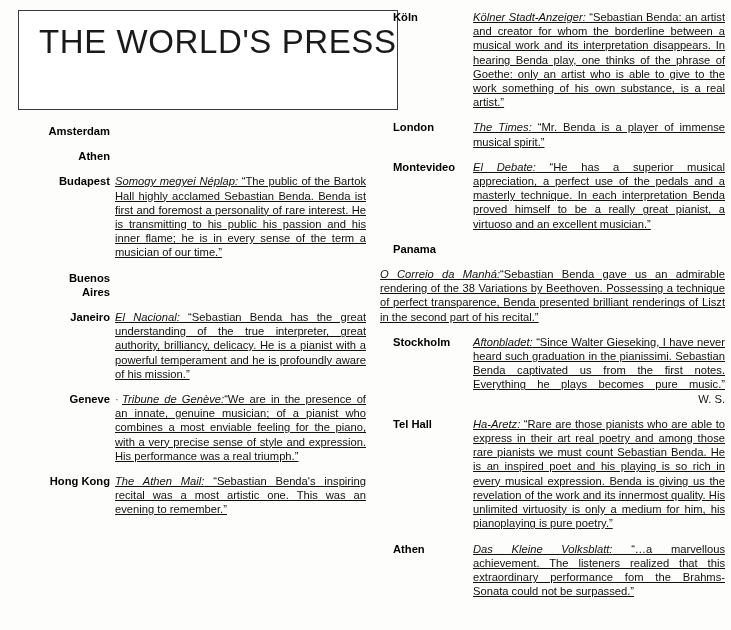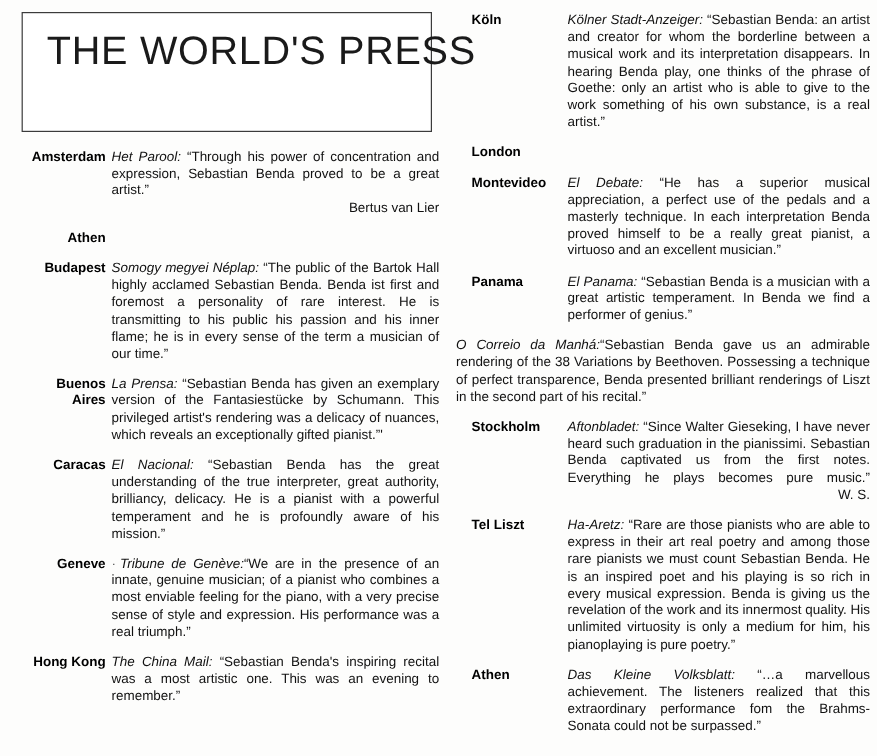--- a/index.html
+++ b/index.html
@@ -20,21 +20,21 @@
     position: absolute;
     inset: 0;
     background: #fdfdfc;
   }
 
   
   .title-box {
     position: absolute;
     left: 18px;
     top: 10px;
-    width: 342px;
+    width: 380px;
     height: 100px;
     border: 1px solid #3b3b3b;
     box-sizing: border-box;
     background: #ffffff;
   }
   .title-text {
     position: absolute;
     left: 20px;
     top: 12px;
     font-size: 33px;
@@ -68,35 +68,37 @@
     line-height: 14.2px;
     flex: 0 0 auto;
     white-space: pre-line;
     color: #000;
   }
   .col-left .city {
     width: 93px;
     text-align: right;
     padding-right: 5px;
     box-sizing: border-box;
+    margin-left: 22px;
   }
   .col-right .city {
     width: 80px;
     margin-left: 13px;
     text-align: left;
     box-sizing: border-box;
   }
   .quote {
     flex: 1 1 auto;
     font-size: 11.2px;
     line-height: 14.2px;
     text-align: justify;
     text-justify: inter-word;
     color: #111;
     hyphens: none;
+    text-decoration: underline;
   }
   .col-left .quote  { width: 259px; }
   .col-right .quote { width: 258px; }
 
   .pub {
     font-style: italic;
   }
   .attrib {
     display: block;
     text-align: right;
@@ -114,75 +116,73 @@
 <div class="page">
 
   <div class="title-box">
     <div class="title-text">THE WORLD'S PRESS</div>
   </div>
 
   <div class="col col-left">
     <div class="entries-left" id="left-entries">
         <div class="entry">
           <div class="city">Amsterdam</div>
-          <div class="quote"><span class="pub">Het Parool:</span><span> “Through his power of concentration and expression, Sebastian Benda proved to be a great artist.”</span><span class="attrib">Bertus van Lier</span></div>
         </div>
         <div class="entry">
           <div class="city">Athen</div>
         </div>
         <div class="entry">
           <div class="city">Budapest</div>
           <div class="quote"><span class="pub">Somogy megyei Néplap:</span><span> “The public of the Bartok Hall highly acclamed Sebastian Benda. Benda ist first and foremost a personality of rare interest. He is transmitting to his public his passion and his inner flame; he is in every sense of the term a musician of our time.”</span></div>
         </div>
         <div class="entry">
           <div class="city">Buenos
 Aires</div>
-          <div class="quote"><span class="pub">La Prensa:</span><span> “Sebastian Benda has given an exemplary version of the Fantasiestücke by Schumann. This privileged artist's rendering was a delicacy of nuances, which reveals an exceptionally gifted pianist.”'</span></div>
         </div>
         <div class="entry">
-          <div class="city">Caracas</div>
+          <div class="city">Janeiro</div>
           <div class="quote"><span class="pub">El Nacional:</span><span> “Sebastian Benda has the great understanding of the true interpreter, great authority, brilliancy, delicacy. He is a pianist with a powerful temperament and he is profoundly aware of his mission.”</span></div>
         </div>
         <div class="entry">
           <div class="city">Geneve</div>
           <div class="quote"><span class="leadmark">·</span><span class="pub">Tribune de Genève:</span><span>“We are in the presence of an innate, genuine musician; of a pianist who combines a most enviable feeling for the piano, with a very precise sense of style and expression. His performance was a real triumph.”</span></div>
         </div>
         <div class="entry">
           <div class="city">Hong Kong</div>
-          <div class="quote"><span class="pub">The China Mail:</span><span> “Sebastian Benda's inspiring recital was a most artistic one. This was an evening to remember.”</span></div>
+          <div class="quote"><span class="pub">The Athen Mail:</span><span> “Sebastian Benda's inspiring recital was a most artistic one. This was an evening to remember.”</span></div>
         </div>
       </div>
   </div>
 
   <div class="col col-right">
     <div class="entries-right" id="right-entries">
         <div class="entry">
           <div class="city">Köln</div>
           <div class="quote"><span class="pub">Kölner Stadt-Anzeiger:</span><span> “Sebastian Benda: an artist and creator for whom the borderline between a musical work and its interpretation disappears. In hearing Benda play, one thinks of the phrase of Goethe: only an artist who is able to give to the work something of his own substance, is a real artist.”</span></div>
         </div>
         <div class="entry">
           <div class="city">London</div>
+          <div class="quote"><span class="pub">The Times:</span><span> “Mr. Benda is a player of immense musical spirit.”</span></div>
         </div>
         <div class="entry">
           <div class="city">Montevideo</div>
           <div class="quote"><span class="pub">El Debate:</span><span> “He has a superior musical appreciation, a perfect use of the pedals and a masterly technique. In each interpretation Benda proved himself to be a really great pianist, a virtuoso and an excellent musician.”</span></div>
         </div>
         <div class="entry">
           <div class="city">Panama</div>
-          <div class="quote"><span class="pub">El Panama:</span><span> “Sebastian Benda is a musician with a great artistic temperament. In Benda we find a performer of genius.”</span></div>
         </div>
         <div class="entry">
           <div class="quote"><span class="pub">O Correio da Manhá:</span><span>“Sebastian Benda gave us an admirable rendering of the 38 Variations by Beethoven. Possessing a technique of perfect transparence, Benda presented brilliant renderings of Liszt in the second part of his recital.”</span></div>
         </div>
         <div class="entry">
           <div class="city">Stockholm</div>
           <div class="quote"><span class="pub">Aftonbladet:</span><span> “Since Walter Gieseking, I have never heard such graduation in the pianissimi. Sebastian Benda captivated us from the first notes. Everything he plays becomes pure music.”</span><span style="display: inline-block; width: 100%; text-align: right; margin-top: -14.2px;">W. S.</span></div>
         </div>
         <div class="entry">
-          <div class="city">Tel Liszt</div>
+          <div class="city">Tel Hall</div>
           <div class="quote"><span class="pub">Ha-Aretz:</span><span> “Rare are those pianists who are able to express in their art real poetry and among those rare pianists we must count Sebastian Benda. He is an inspired poet and his playing is so rich in every musical expression. Benda is giving us the revelation of the work and its innermost quality. His unlimited virtuosity is only a medium for him, his pianoplaying is pure poetry.”</span></div>
         </div>
         <div class="entry">
           <div class="city">Athen</div>
           <div class="quote"><span class="pub">Das Kleine Volksblatt:</span><span> “…a marvellous achievement. The listeners realized that this extraordinary performance fom the Brahms-Sonata could not be surpassed.”</span></div>
         </div>
       </div>
   </div>
 
 </div>

